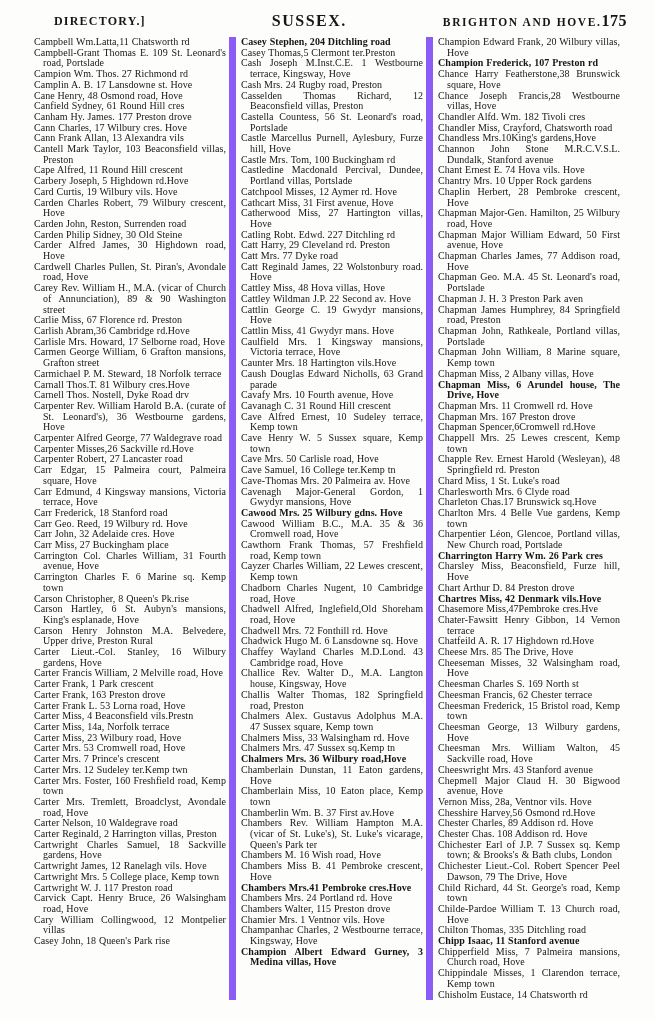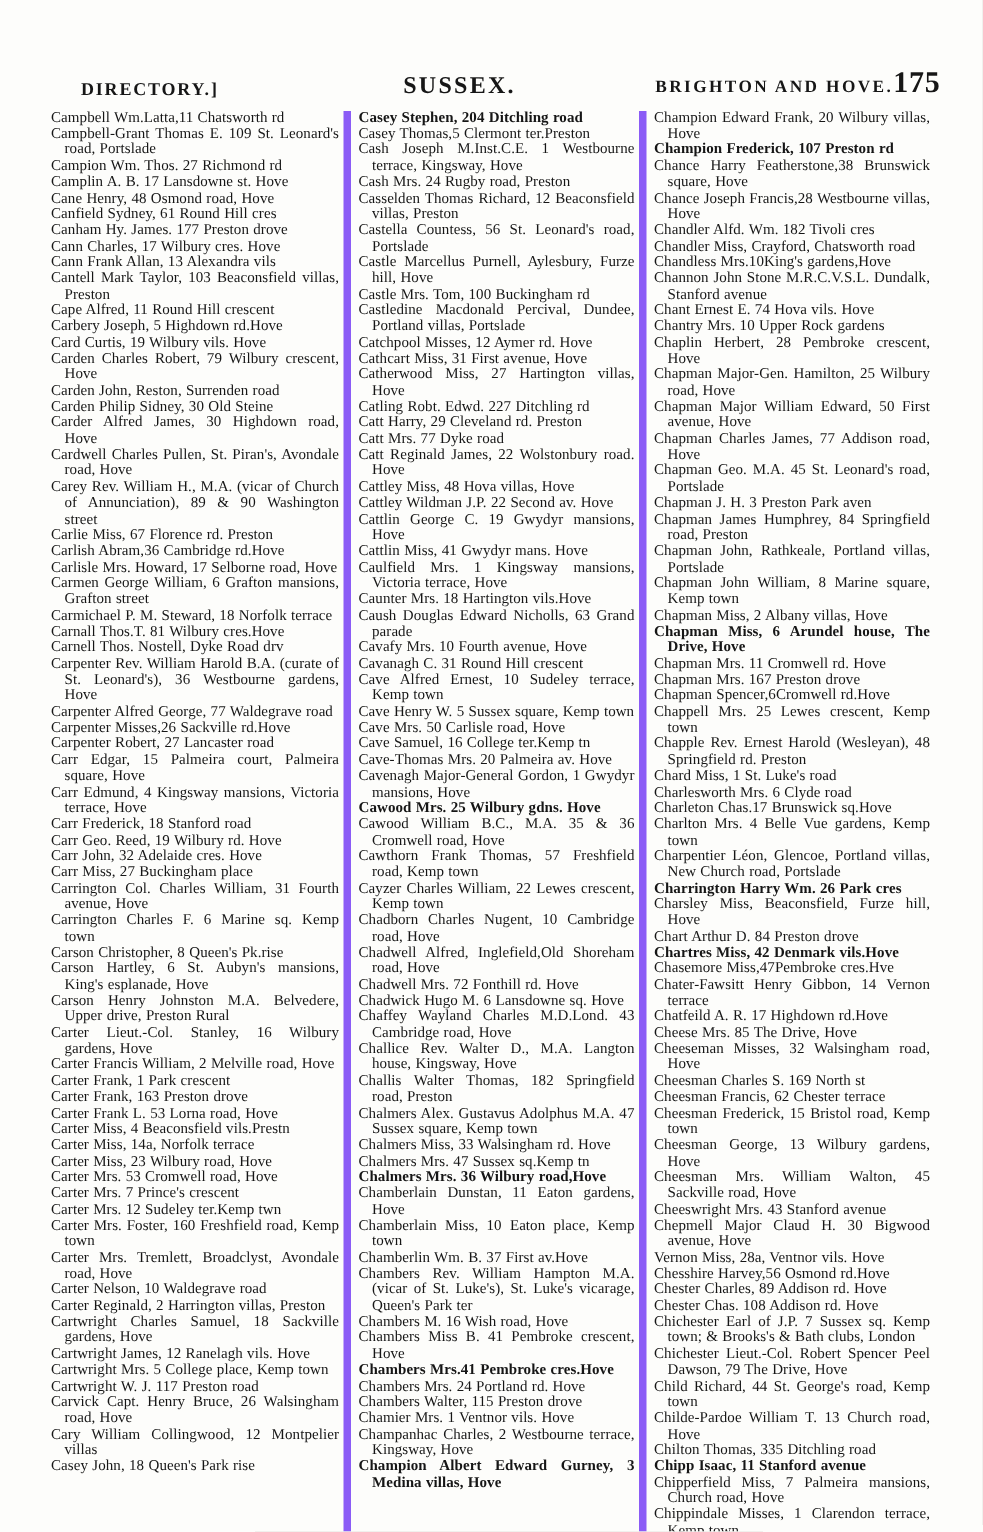--- a/index.html
+++ b/index.html
@@ -10,25 +10,24 @@
     margin: 0 auto;
     background: #fdfdfb;
     color: #161616;
     font-family: "Liberation Serif", serif;
     overflow: hidden;
     box-sizing: border-box;
     padding: 10px 22px 6px 32px;
   }
   .header {
     display: flex;
-    align-items: flex-end;
+    align-items: center;
     justify-content: space-between;
     padding: 2px 6px 4px 22px;
     margin-bottom: 3px;
-    margin-top: 32px;
   }
   .header .left {
     font-size: 12px;
     letter-spacing: 1.2px;
     font-weight: bold;
   }
   .header .center {
     font-size: 16px;
     letter-spacing: 1.5px;
     font-weight: bold;
@@ -36,35 +35,35 @@
     font-family: Liberation Serif, serif;
   }
   .header .right {
     font-size: 11.5px;
     letter-spacing: 1.6px;
     font-weight: bold;
     display: flex;
     align-items: baseline;
   }
   .header .pagenum {
-    font-size: 20px;
+    font-size: 16px;
     letter-spacing: 0.5px;
   }
   .columns {
     display: flex;
     align-items: stretch;
   }
   .col {
     width: 197px;
     flex: 0 0 197px;
     box-sizing: border-box;
     padding: 0 3px 0 2px;
   }
   .col + .col {
-    border-left: 5px solid #8b5cf6;
+    border-left: 7px solid #8b5cf6;
     padding-left: 5px;
   }
   .entry {
     margin: 0;
     font-size: 10px;
     line-height: 10.7px;
     text-align: justify;
     text-indent: -9px;
     padding-left: 9px;
     letter-spacing: 0.05px;

